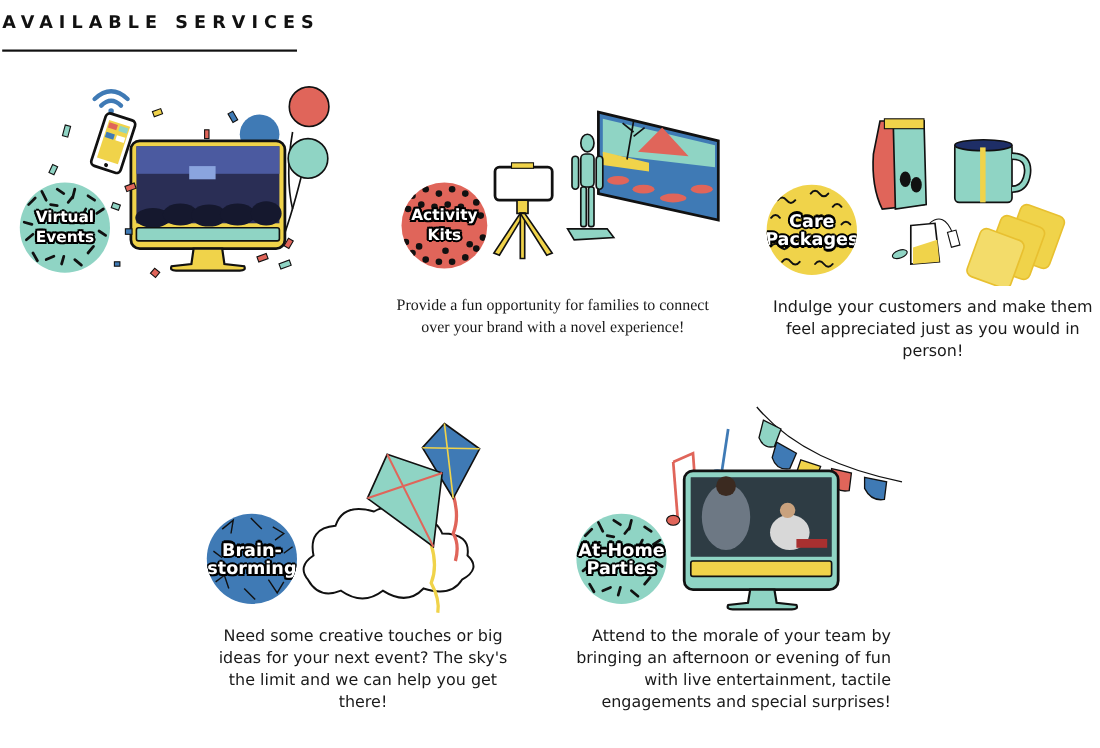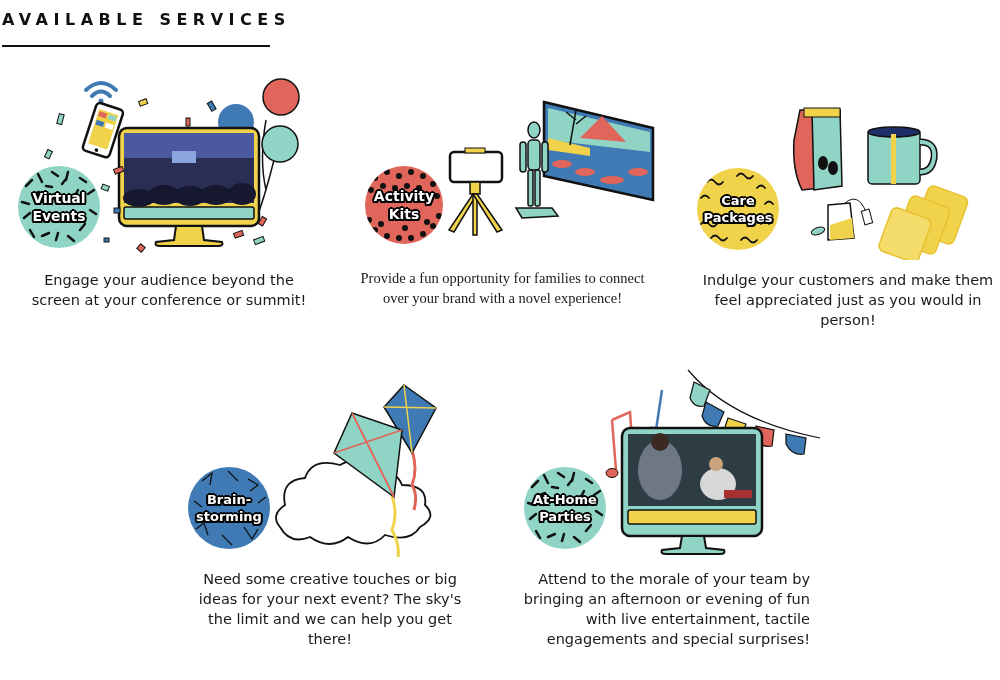--- a/index.html
+++ b/index.html
@@ -28,21 +28,21 @@
   }
   .badge svg.pattern { position: absolute; left: 0; top: 0; width: 100%; height: 100%; }
   .badge-label {
     position: relative; z-index: 2; text-align: center;
     font-family: "DejaVu Sans", sans-serif; font-weight: bold;
     color: #fff; font-size: 14px; line-height: 18px;
     text-shadow: -1.5px -1.5px 0 #000, 1.5px -1.5px 0 #000, -1.5px 1.5px 0 #000, 1.5px 1.5px 0 #000,
                  0 2px 0 #000, 0 -2px 0 #000, 2px 0 0 #000, -2px 0 0 #000;
     white-space: pre-line;
   }
-  .badge-label.small { font-size: 13px; line-height: 17px; }
+  .badge-label.small { font-size: 16px; line-height: 17px; }
 </style>
 </head>
 <body>
 
 <div class="section-title">AVAILABLE SERVICES</div>
 
 <div class="card" style="left:4px;top:70px;width:330px;height:270px;">
   <svg class="illus" style="left:0;top:0;" width="330" height="190" viewBox="0 0 330 190">
 
     <g fill="none" stroke="#3f7ab5" stroke-width="4" stroke-linecap="round">
@@ -116,21 +116,20 @@
           <path d="M62 64 l5 -6"></path>
         <path d="M16 28 l5 -2"></path>
           <path d="M60 24 l-3 6"></path>
           <path d="M28 20 l6 1"></path>
           <path d="M44 18 l4 -5"></path>
       </g>
     </svg>
     <div class="badge-label">Virtual
 Events</div>
   </div>
-  <div class="desc" style="left:20px;top:200px;width:290px;">Engage your audience beyond the screen at your conference or summit!</div>
 </div>
 
 <div class="card" style="left:340px;top:90px;width:330px;height:250px;">
   <svg class="illus" style="left:0;top:0;" width="330" height="160" viewBox="0 0 330 160">
 
     <polygon points="204,12 313,38 313,110 204,86" fill="#3f7ab5" stroke="#111" stroke-width="2.5"></polygon>
     <polygon points="208,18 310,42 310,62 208,50" fill="#8fd4c4"></polygon>
     <polygon points="240,48 262,26 286,52" fill="#e0655a"></polygon>
     <polygon points="208,48 250,58 250,66 208,60" fill="#f0d34a"></polygon>
     <path d="M230 55 L236 20 M236 30 L226 22 M236 34 L246 26" stroke="#111" stroke-width="1.5" fill="none"></path>

